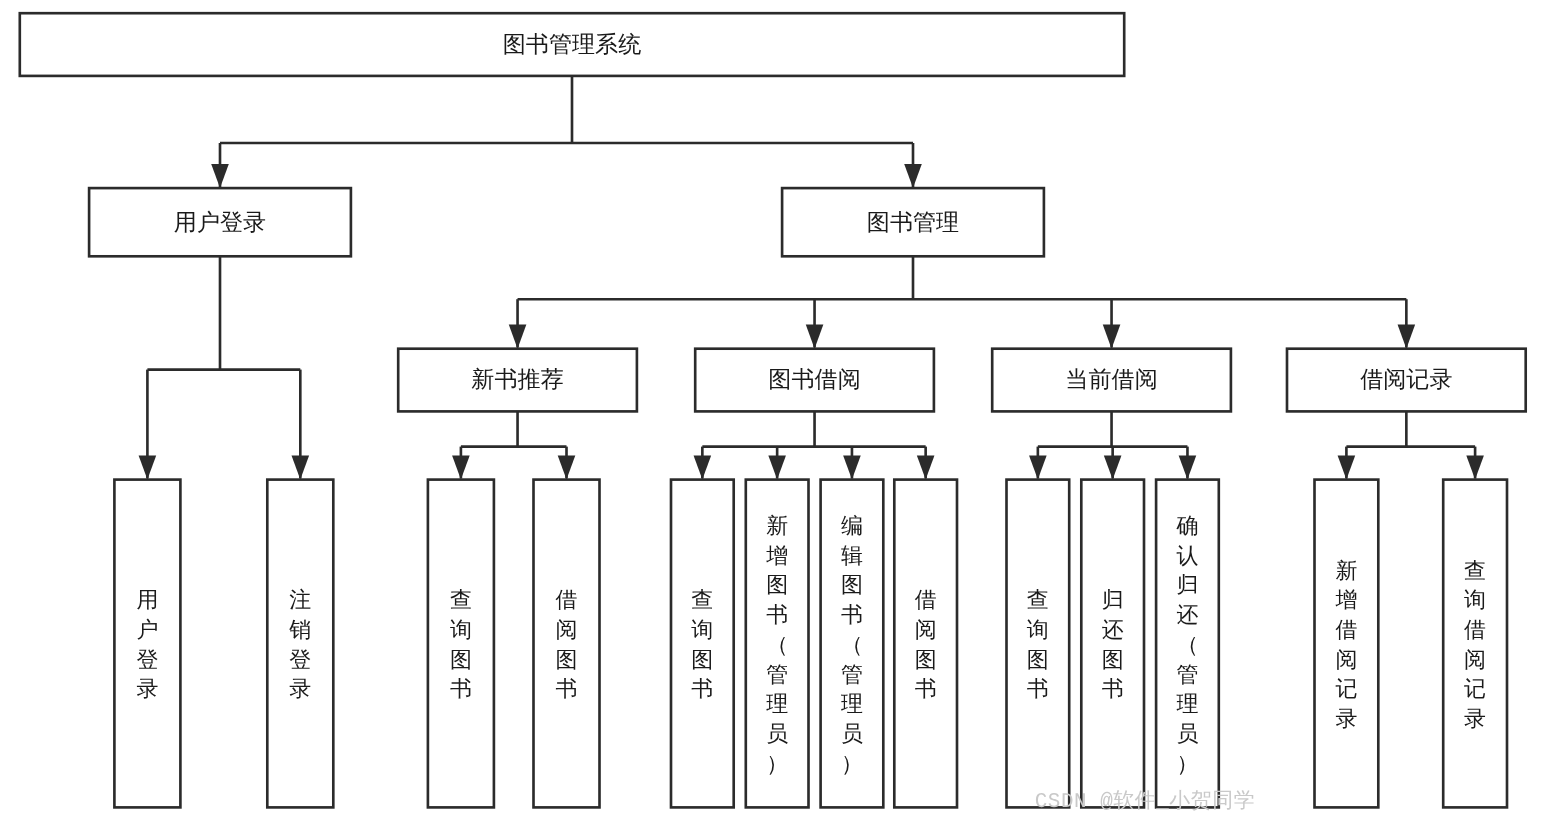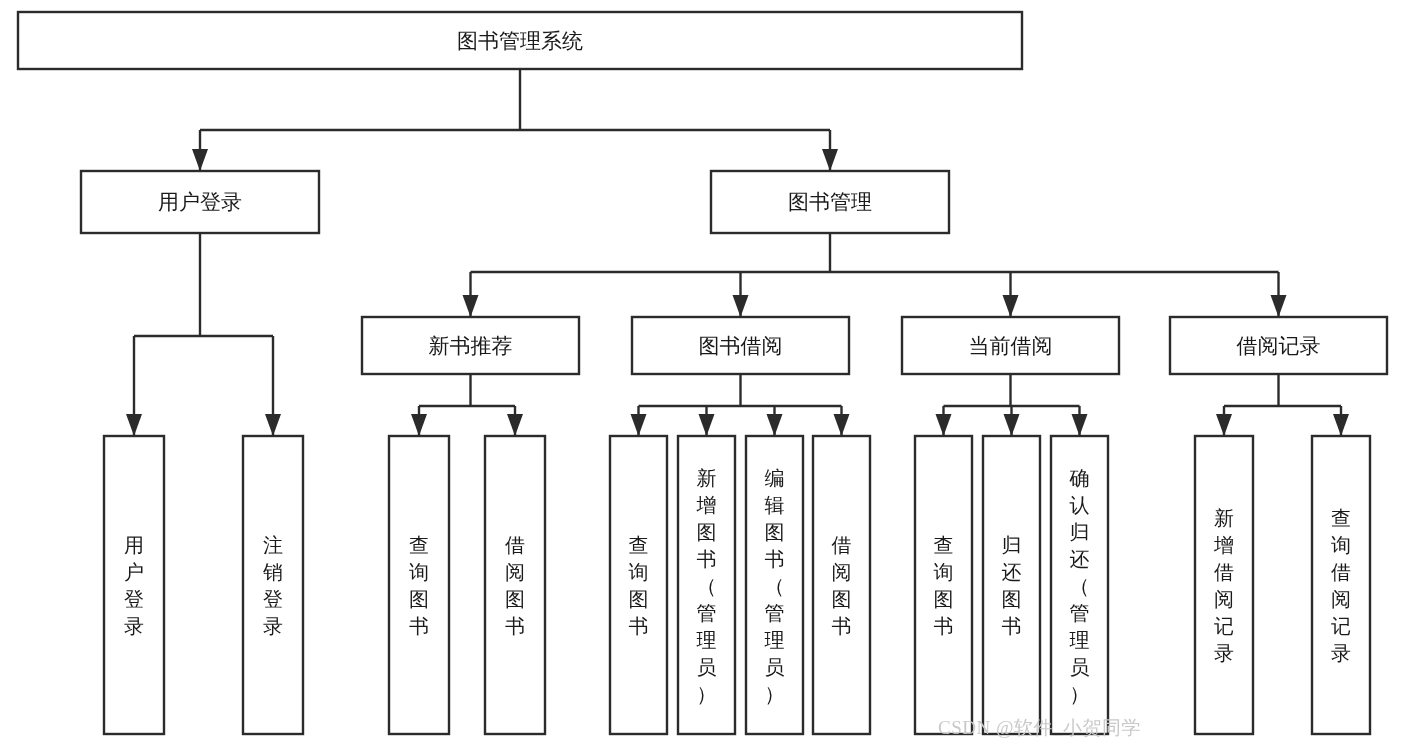--- a/index.html
+++ b/index.html
@@ -53,21 +53,21 @@
   .node-label-v {
     font-family: "DejaVu Sans", "Liberation Sans", sans-serif;
     font-size: 20px;
     fill: #1a1a1a;
     text-anchor: middle;
   }
   .watermark-text {
     position: absolute;
     right: 8px;
     bottom: 6px;
-    font-family: Liberation Serif, serif;
+    font-family: Liberation Mono, monospace;
     font-size: 19px;
     color: #c9c9c9;
     letter-spacing: 0.5px;
     white-space: nowrap;
     user-select: none;
   }
 </style>
 </head>
 <body>
 

